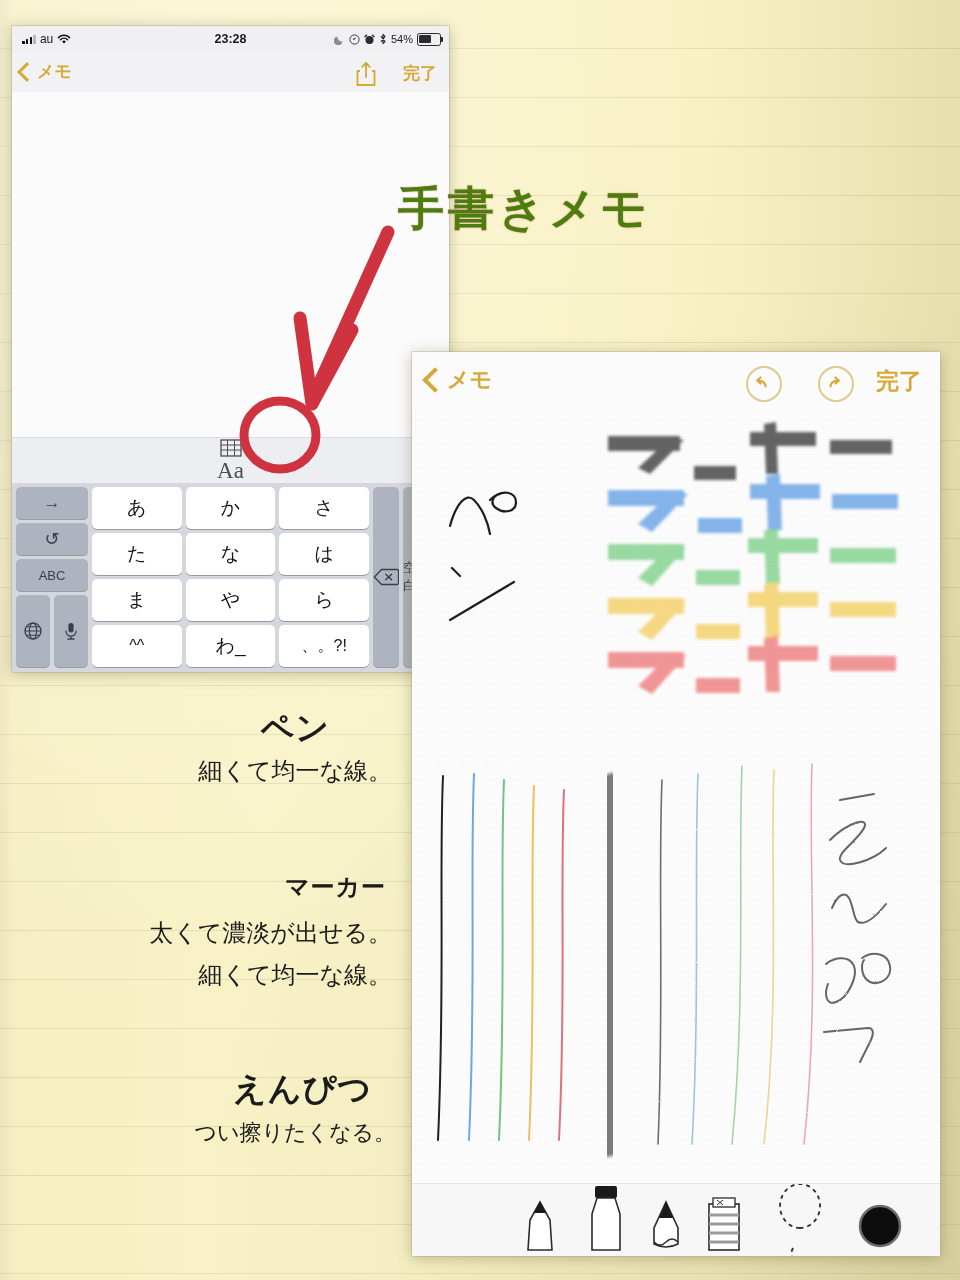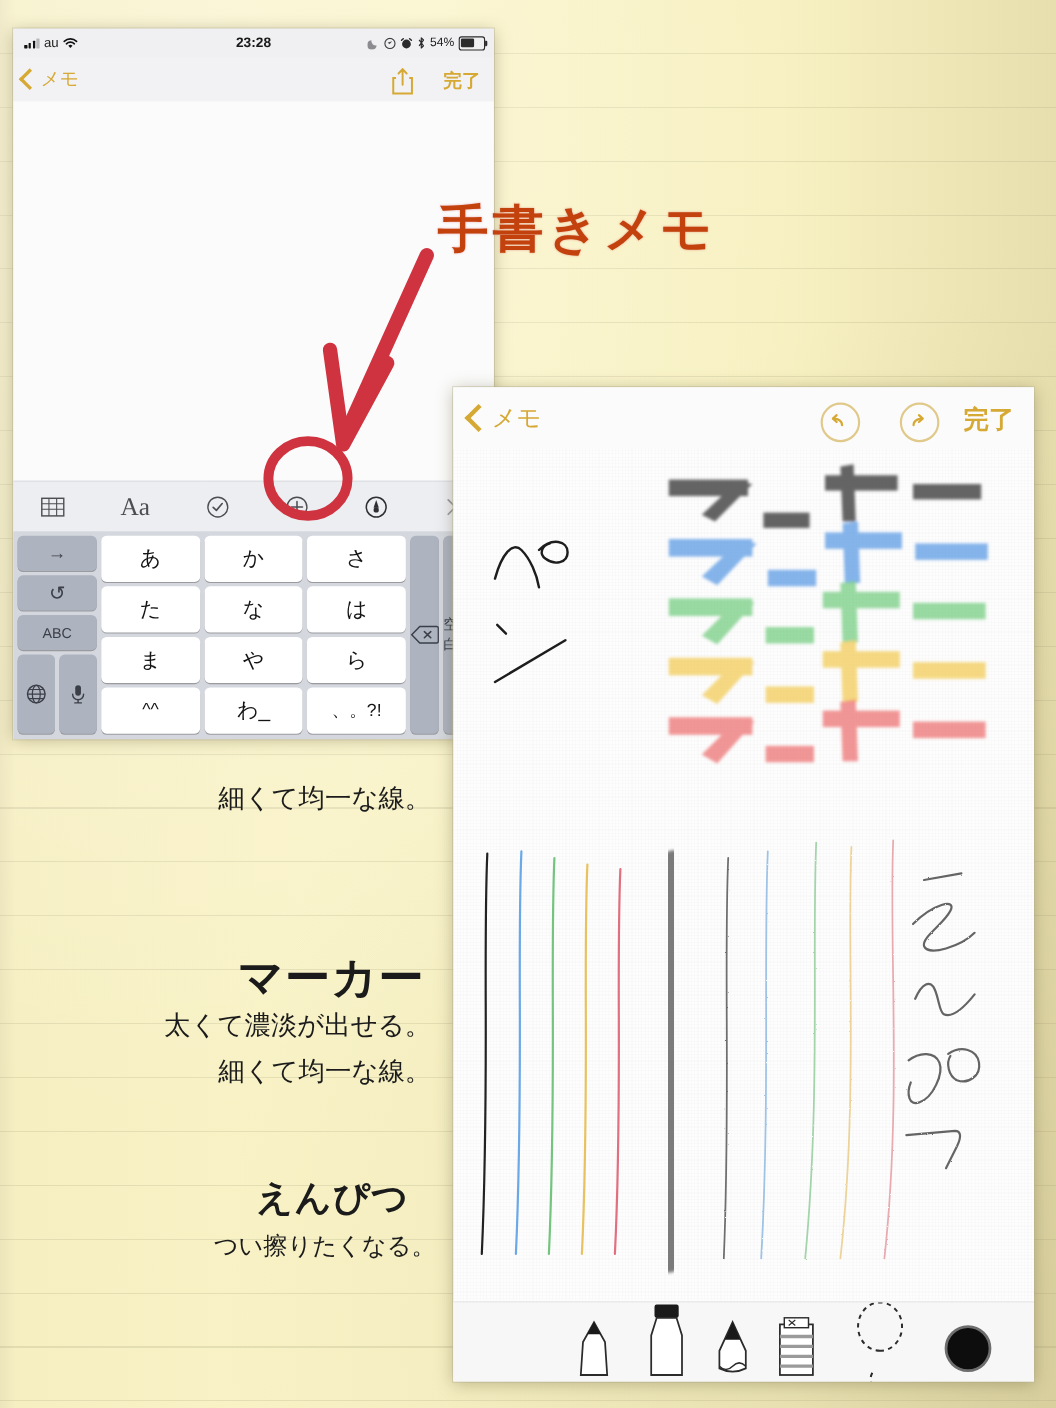--- a/index.html
+++ b/index.html
@@ -56,31 +56,32 @@
   .bars i:nth-child(1){height:3.5px}.bars i:nth-child(2){height:5.5px}
   .bars i:nth-child(3){height:7.5px}.bars i:nth-child(4){height:9.5px;background:#b9b9bd}
   .batt{width:22px;height:11px;border:1.2px solid #2b2b2b;border-radius:2.6px;position:relative;display:inline-block;}
   .batt::after{content:"";position:absolute;right:-3.4px;top:3px;width:2px;height:5px;background:#2b2b2b;border-radius:0 1px 1px 0;}
   .batt i{position:absolute;left:1.2px;top:1.2px;bottom:1.2px;width:54%;background:#2b2b2b;border-radius:1.2px;display:block;}
 
   #p1-nav{
     position:absolute;left:0;top:26px;width:100%;height:40px;
     background:#f2f2f4;
   }
-  .navBack{position:absolute;left:8px;top:8px;display:flex;align-items:center;gap:3px;color:#d6a935;font-size:17px;font-weight:normal;}
+  .navBack{position:absolute;left:8px;top:8px;display:flex;align-items:center;gap:3px;color:#d6a935;font-size:17px;font-weight:bold;}
   .chev{display:inline-block;width:11px;height:11px;border-left:3px solid #d6a935;border-bottom:3px solid #d6a935;transform:rotate(45deg);}
   #p1-share{position:absolute;right:72px;top:9px;width:22px;height:26px;}
   #p1-done{position:absolute;right:12px;top:10px;color:#d6a935;font-size:17px;font-weight:bold;}
 
   #p1-canvas{position:absolute;left:0;top:66px;right:0;height:345px;background:#fbfbfb;}
 
   #p1-toolbar{
     position:absolute;left:0;top:411px;width:100%;height:46px;
     background:#eceef2;display:flex;align-items:center;justify-content:space-around;
     border-top:1px solid #dcdee2;
+    flex-direction:column;
   }
   #p1-toolbar .tb{color:#4d4d52;display:flex;align-items:center;justify-content:center;}
 
   #kbd{position:absolute;left:0;top:457px;width:100%;height:189px;background:#d4d7dd;padding:4px 4px 6px;box-sizing:border-box;}
   #kbd .k{
     flex:1;border-radius:5px;display:flex;align-items:center;justify-content:center;
     font-size:19px;color:#141414;box-shadow:0 1px 0 rgba(0,0,0,.28);
     background:#fff;
   }
   #kbd .k.gray{background:#adb3bf;color:#3b3f48;font-size:13px;}
@@ -107,30 +108,30 @@
   #p2-tools{position:absolute;left:0;bottom:0;width:100%;height:72px;background:#f7f7f7;border-top:1px solid #e6e6e6;}
 
   
   .txtBlock{position:absolute;text-align:right;color:#1b1b1b;}
   .txtBlock .hd{font-weight:bold;letter-spacing:1px;}
   .txtBlock .ln{}
   #blkPen{left:0;top:706px;width:400px;}
   #blkPen .hd{font-size:33px;line-height:44px;padding-right:70px;}
   #blkPen .ln{font-size:24px;line-height:42px;padding-right:8px;}
   #blkMarker{left:0;top:866px;width:400px;}
-  #blkMarker .hd{font-size:41px;line-height:46px;padding-right:14px;}
+  #blkMarker .hd{font-size:24px;line-height:46px;padding-right:14px;font-family:Liberation Mono, monospace;}
   #blkMarker .ln{font-size:24px;line-height:42px;padding-right:8px;}
   #blkPencil{left:0;top:1064px;width:400px;}
   #blkPencil .hd{font-size:33px;line-height:50px;padding-right:28px;}
   #blkPencil .ln{font-size:22px;line-height:38px;padding-right:4px;}
 
   #titleAnno{
     position:absolute;left:398px;top:178px;
     font-size:46px;font-weight:bold;letter-spacing:4px;
-    color:#c2410c;text-shadow:0 0 2px rgba(207,51,64,.45);
+    color:#4d7c0f;text-shadow:0 0 2px rgba(207,51,64,.45);
   }
   #annoSvg{position:absolute;left:0;top:0;width:960px;height:1280px;pointer-events:none;}
 </style>
 </head>
 <body>
 
 <div id="paper"></div>
 
 <div id="phone1" class="phone">
   <div class="paperTex"></div>
@@ -440,20 +441,21 @@
 
 <svg id="annoSvg">
 
   <path d="M388 232 L312 400" stroke="#cf3340" stroke-width="13" fill="none" stroke-linecap="round"></path>
   <path d="M312 404 L300 318 M312 404 L352 330" stroke="#cf3340" stroke-width="13" fill="none" stroke-linecap="round"></path>
 
   <ellipse cx="280" cy="435" rx="36" ry="34" fill="none" stroke="#cf3340" stroke-width="9"></ellipse>
 </svg>
 
 <div class="txtBlock" id="blkPen">
+  <div class="hd">ペン</div>
   <div class="ln">細くて均一な線。</div>
 </div>
 
 <div class="txtBlock" id="blkMarker">
   <div class="hd">マーカー</div>
   <div class="ln">太くて濃淡が出せる。</div>
   <div class="ln">細くて均一な線。</div>
 </div>
 
 <div class="txtBlock" id="blkPencil">

